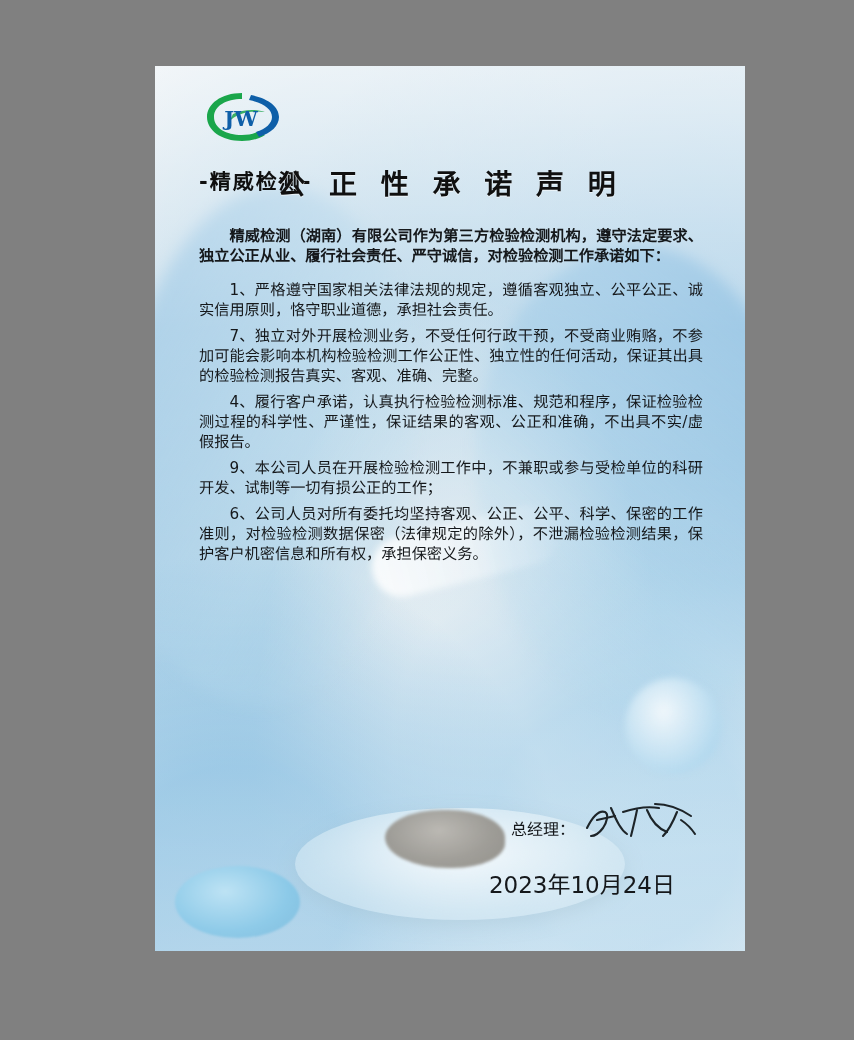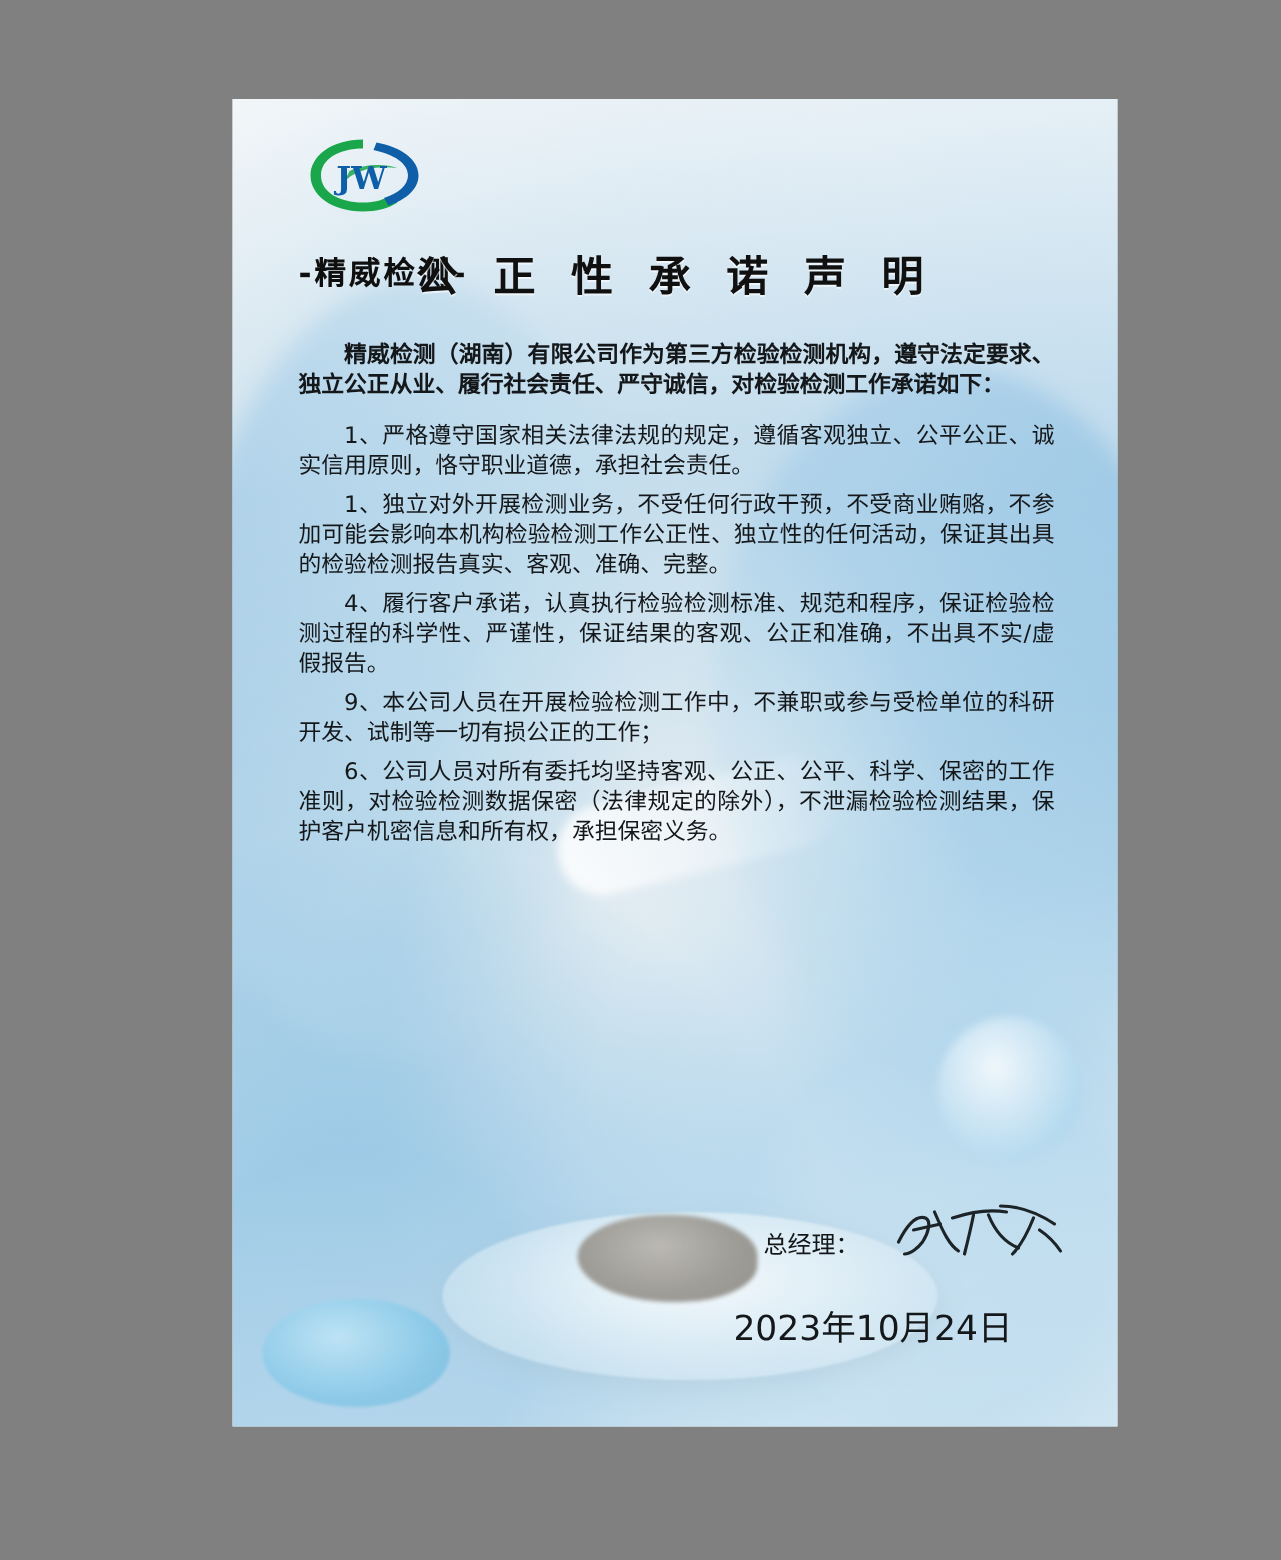--- a/index.html
+++ b/index.html
@@ -187,25 +187,25 @@
     font-family: "DejaVu Sans", "Liberation Sans", sans-serif;
   }
   p.lead {
     font-weight: bold;
     margin-bottom: 14px;
   }
 
   
   .sign-row {
     position: absolute;
-    right: 32px;
+    right: 44px;
     top: 732px;
     display: flex;
     align-items: flex-end;
-    gap: 20px;
+    gap: 6px;
   }
   .sign-label {
     font-size: 16px;
     color: #14171a;
     font-family: "DejaVu Sans", "Liberation Sans", sans-serif;
     padding-bottom: 4px;
   }
   .sign-mark {
     width: 120px;
     height: 46px;
@@ -250,21 +250,21 @@
           </svg>
         </div>
         <div class="logo-wordmark">-精威检测-</div>
       </div>
 
       <div class="doc-title">公 正 性 承 诺 声 明</div>
 
       <div class="body-wrap">
         <p class="para lead">精威检测（湖南）有限公司作为第三方检验检测机构，遵守法定要求、独立公正从业、履行社会责任、严守诚信，对检验检测工作承诺如下：</p>
         <p class="para">1、严格遵守国家相关法律法规的规定，遵循客观独立、公平公正、诚实信用原则，恪守职业道德，承担社会责任。</p>
-        <p class="para">1、独立对外开展检测业务，不受任何行政干预，不受商业贿赂，不参加可能会影响本机构检验检测工作公正性、独立性的任何活动，保证其出具的检验检测报告真实、客观、准确、完整。</p>
+        <p class="para">7、独立对外开展检测业务，不受任何行政干预，不受商业贿赂，不参加可能会影响本机构检验检测工作公正性、独立性的任何活动，保证其出具的检验检测报告真实、客观、准确、完整。</p>
         <p class="para">4、履行客户承诺，认真执行检验检测标准、规范和程序，保证检验检测过程的科学性、严谨性，保证结果的客观、公正和准确，不出具不实/虚假报告。</p>
         <p class="para">9、本公司人员在开展检验检测工作中，不兼职或参与受检单位的科研开发、试制等一切有损公正的工作；</p>
         <p class="para">6、公司人员对所有委托均坚持客观、公正、公平、科学、保密的工作准则，对检验检测数据保密（法律规定的除外），不泄漏检验检测结果，保护客户机密信息和所有权，承担保密义务。</p>
       </div>
 
       <div class="sign-row">
         <span class="sign-label">总经理：</span>
         <span class="sign-mark">
           <svg viewBox="0 0 120 46" width="120" height="46" aria-hidden="true">
             <g fill="none" stroke="#1d2428" stroke-width="2.1" stroke-linecap="round" stroke-linejoin="round">

